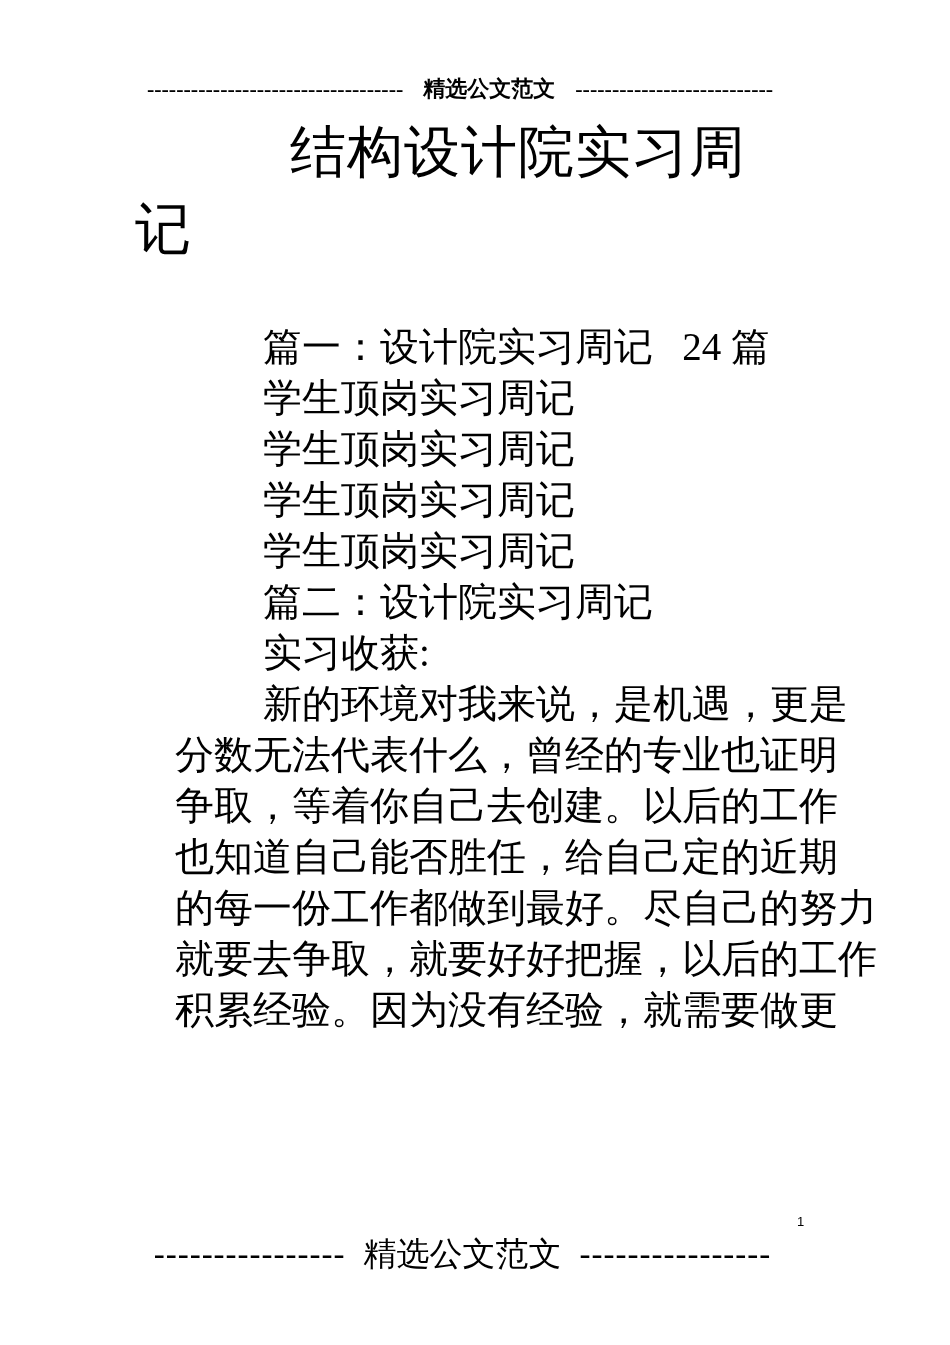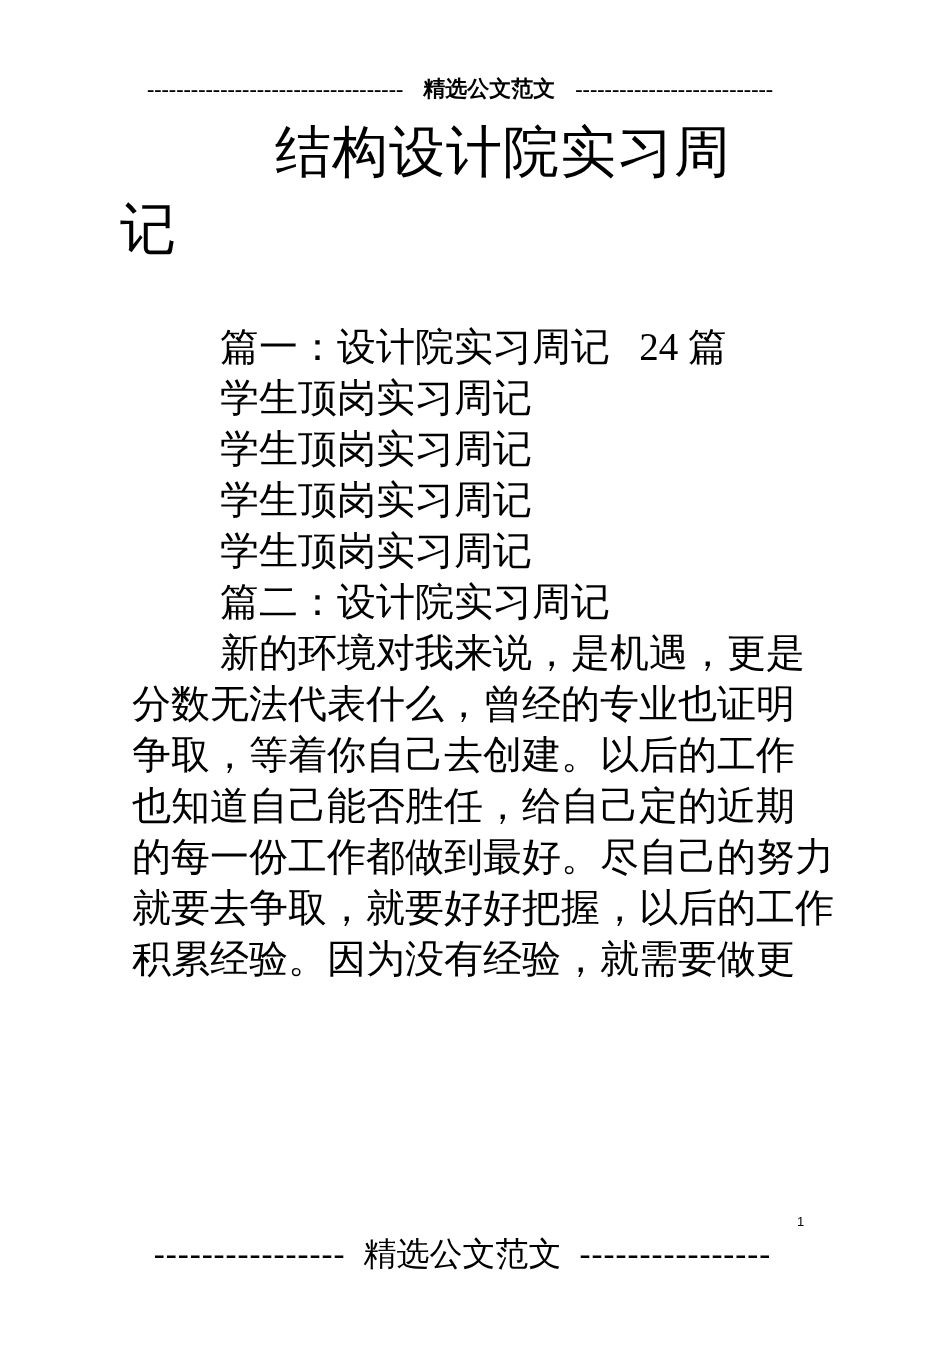--- a/index.html
+++ b/index.html
@@ -34,39 +34,39 @@
     font-weight: bold;
     letter-spacing: 0px;
   }
   .header .header-label {
     margin: 0 20px;
   }
   
   .title {
     position: absolute;
     top: 114px;
-    left: 120px;
+    left: 135px;
     width: 680px;
     font-size: 56px;
     line-height: 77px;
     font-weight: 500;
     letter-spacing: 1px;
   }
   .title-line1 { padding-left: 155px; white-space: pre; }
   .title-line2 { white-space: pre; }
   
   .body-text {
     position: absolute;
     top: 321px;
     left: 132px;
     width: 690px;
     font-size: 39px;
     line-height: 51px;
   }
-  .body-line { white-space: pre; }
+  .body-line { white-space: pre; margin-left: 43px; }
   .body-line.indent { padding-left: 88px; }
   
   .page-number {
     position: absolute;
     top: 1214px;
     left: 797px;
     font-size: 13px;
     font-family: "Liberation Sans", sans-serif;
   }
   
@@ -103,20 +103,21 @@
     <div class="title-line2">记</div>
   </div>
 
   <div class="body-text">
     <div class="body-line indent">篇一：设计院实习周记   24 篇</div>
       <div class="body-line indent">学生顶岗实习周记</div>
       <div class="body-line indent">学生顶岗实习周记</div>
       <div class="body-line indent">学生顶岗实习周记</div>
       <div class="body-line indent">学生顶岗实习周记</div>
       <div class="body-line indent">篇二：设计院实习周记</div>
+      <div class="body-line indent">实习收获:</div>
       <div class="body-line indent">新的环境对我来说，是机遇，更是</div>
       <div class="body-line">分数无法代表什么，曾经的专业也证明</div>
       <div class="body-line">争取，等着你自己去创建。以后的工作</div>
       <div class="body-line">也知道自己能否胜任，给自己定的近期</div>
       <div class="body-line">的每一份工作都做到最好。尽自己的努力</div>
       <div class="body-line">就要去争取，就要好好把握，以后的工作</div>
       <div class="body-line">积累经验。因为没有经验，就需要做更</div>
   </div>
 
   <div class="page-number">1</div>

